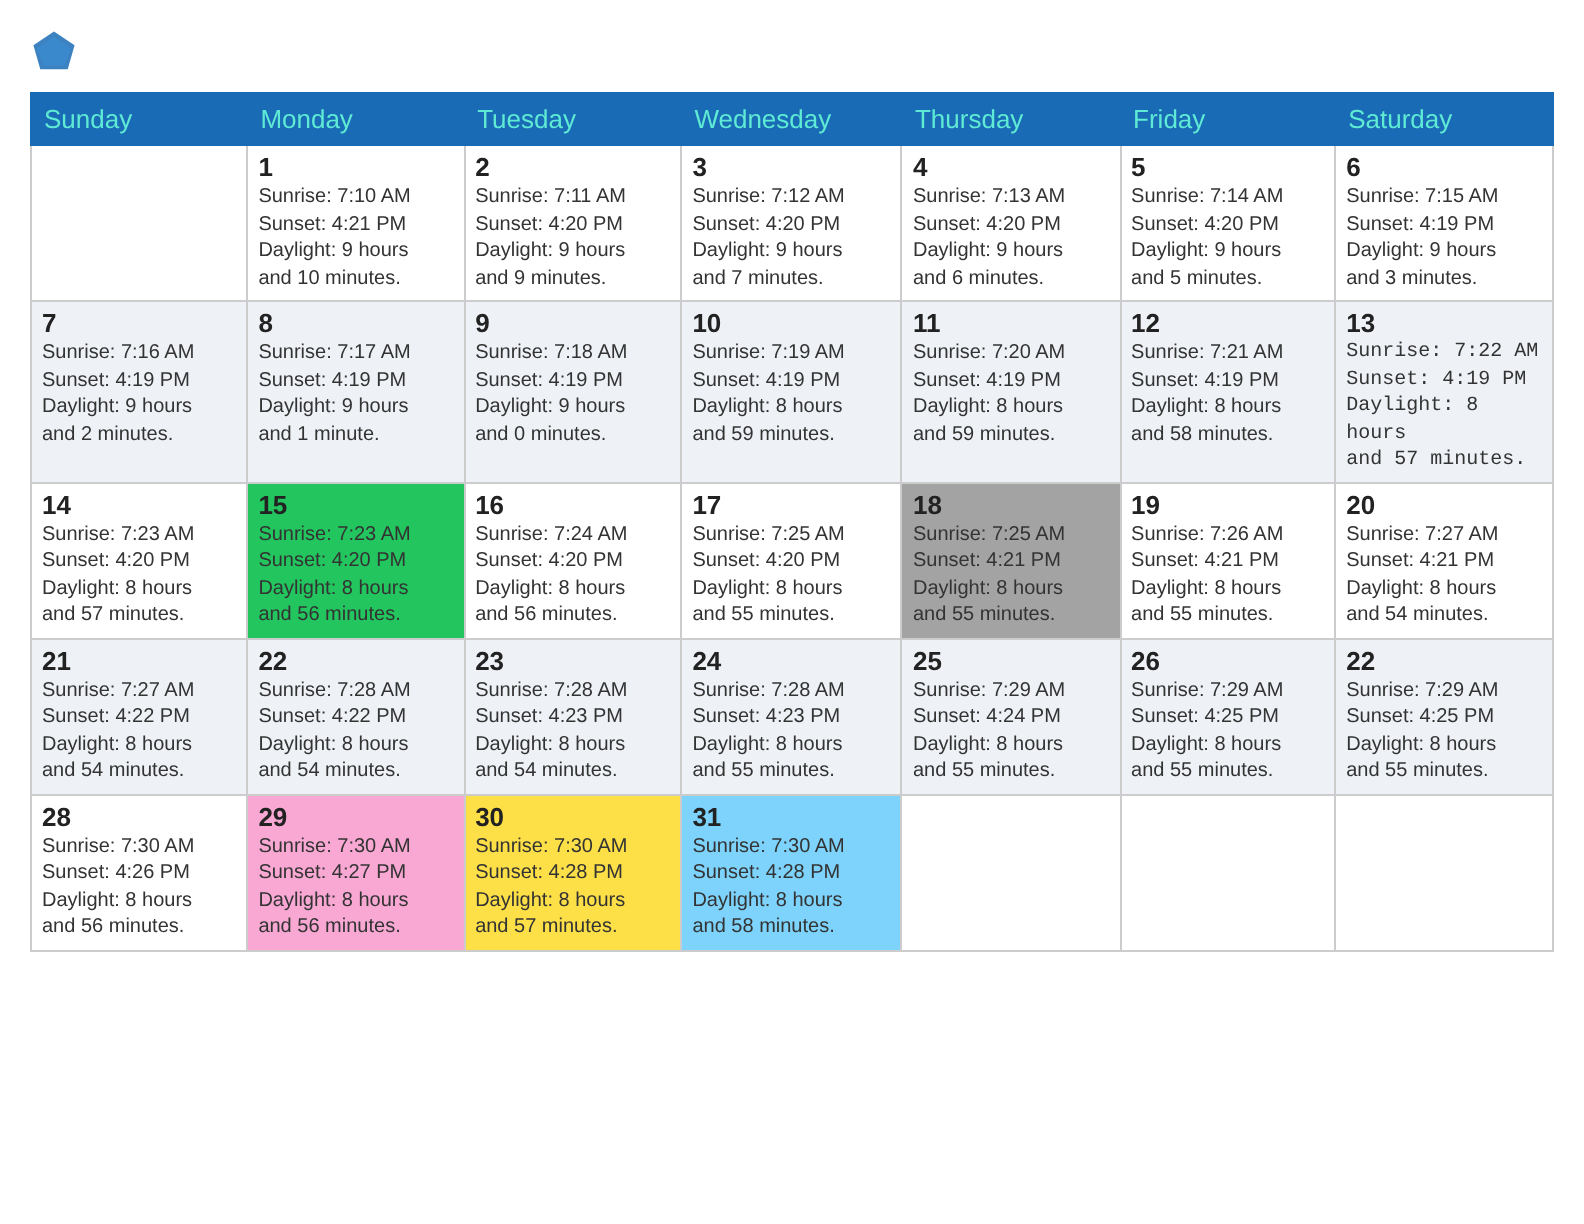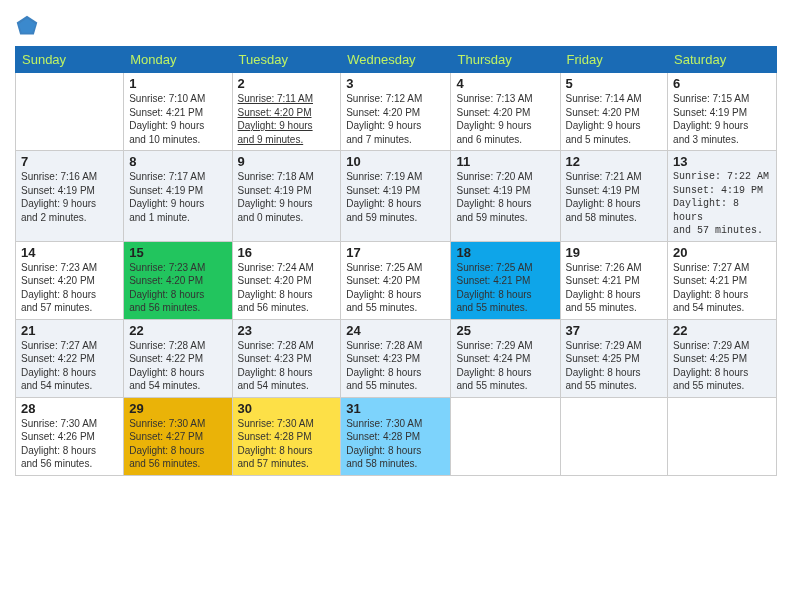--- a/index.html
+++ b/index.html
@@ -56,21 +56,21 @@
     .location {
       font-size: 15px;
       color: #444;
     }
     .calendar {
       width: 100%;
       border-collapse: collapse;
     }
     .calendar th {
       background: #1a6bb5;
-      color: #bef264;
+      color: #5eead4;
       font-size: 13px;
       font-weight: normal;
       padding: 5px 6px;
       text-align: left;
       border: 1px solid #1a6bb5;
     }
     .calendar td {
       border: 1px solid #ccc;
       vertical-align: top;
       padding: 3px 5px;
@@ -142,21 +142,21 @@
           <td class="empty-cell"></td>
           <td style="background: rgb(255, 255, 255);">
             <span class="day-num">1</span>
             <div class="day-info" style="white-space: pre-line;">Sunrise: 7:10 AM
 Sunset: 4:21 PM
 Daylight: 9 hours
 and 10 minutes.</div>
           </td>
           <td style="background: rgb(255, 255, 255);">
             <span class="day-num">2</span>
-            <div class="day-info" style="white-space: pre-line; text-decoration: underline;">Sunrise: 7:11 AM
+            <div class="day-info" style="white-space: pre-line;">Sunrise: 7:11 AM
 Sunset: 4:20 PM
 Daylight: 9 hours
 and 9 minutes.</div>
           </td>
           <td style="background: rgb(255, 255, 255);">
             <span class="day-num">3</span>
             <div class="day-info" style="white-space: pre-line;">Sunrise: 7:12 AM
 Sunset: 4:20 PM
 Daylight: 9 hours
 and 7 minutes.</div>
@@ -256,21 +256,21 @@
 Daylight: 8 hours
 and 56 minutes.</div>
           </td>
           <td style="background: rgb(255, 255, 255);">
             <span class="day-num">17</span>
             <div class="day-info" style="white-space: pre-line;">Sunrise: 7:25 AM
 Sunset: 4:20 PM
 Daylight: 8 hours
 and 55 minutes.</div>
           </td>
-          <td style="background: #0ea5e9;">
+          <td style="background: #a3a3a3;">
             <span class="day-num">18</span>
             <div class="day-info" style="white-space: pre-line;">Sunrise: 7:25 AM
 Sunset: 4:21 PM
 Daylight: 8 hours
 and 55 minutes.</div>
           </td>
           <td style="background: rgb(255, 255, 255);">
             <span class="day-num">19</span>
             <div class="day-info" style="white-space: pre-line;">Sunrise: 7:26 AM
 Sunset: 4:21 PM
@@ -315,21 +315,21 @@
 and 55 minutes.</div>
           </td>
           <td style="background: rgb(238, 242, 247);">
             <span class="day-num">25</span>
             <div class="day-info" style="white-space: pre-line;">Sunrise: 7:29 AM
 Sunset: 4:24 PM
 Daylight: 8 hours
 and 55 minutes.</div>
           </td>
           <td style="background: rgb(238, 242, 247);">
-            <span class="day-num">37</span>
+            <span class="day-num">26</span>
             <div class="day-info" style="white-space: pre-line;">Sunrise: 7:29 AM
 Sunset: 4:25 PM
 Daylight: 8 hours
 and 55 minutes.</div>
           </td>
           <td style="background: rgb(238, 242, 247);">
             <span class="day-num">22</span>
             <div class="day-info" style="white-space: pre-line;">Sunrise: 7:29 AM
 Sunset: 4:25 PM
 Daylight: 8 hours
@@ -337,21 +337,21 @@
           </td>
         </tr>
         <tr class="week-row">
           <td style="background: rgb(255, 255, 255);">
             <span class="day-num">28</span>
             <div class="day-info" style="white-space: pre-line;">Sunrise: 7:30 AM
 Sunset: 4:26 PM
 Daylight: 8 hours
 and 56 minutes.</div>
           </td>
-          <td style="background: #eab308;">
+          <td style="background: #f9a8d4;">
             <span class="day-num">29</span>
             <div class="day-info" style="white-space: pre-line;">Sunrise: 7:30 AM
 Sunset: 4:27 PM
 Daylight: 8 hours
 and 56 minutes.</div>
           </td>
           <td style="background: #fde047;">
             <span class="day-num">30</span>
             <div class="day-info" style="white-space: pre-line;">Sunrise: 7:30 AM
 Sunset: 4:28 PM

